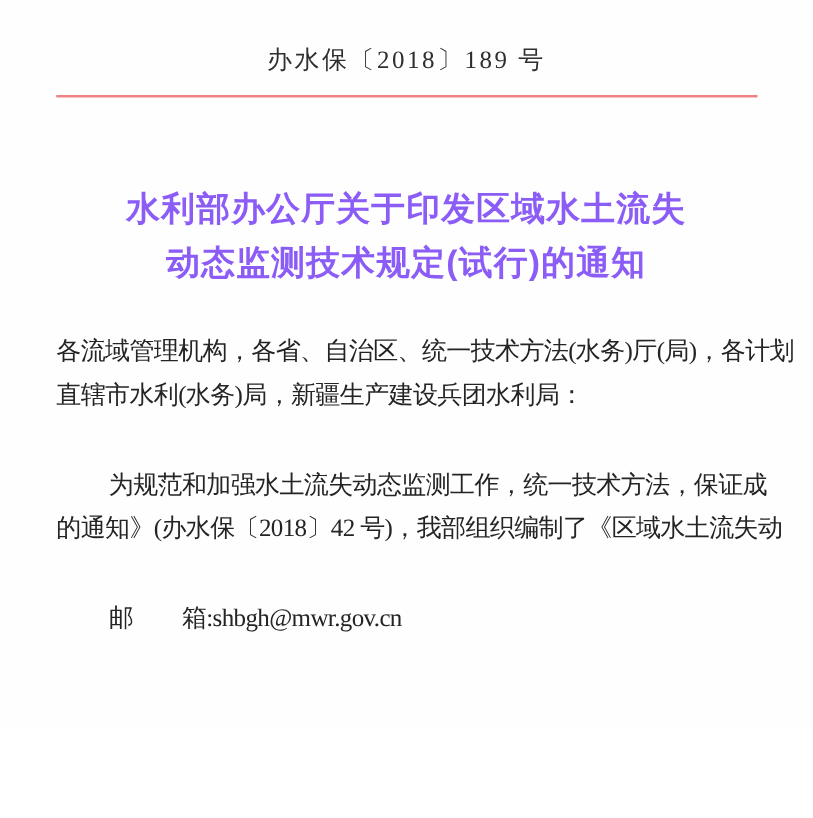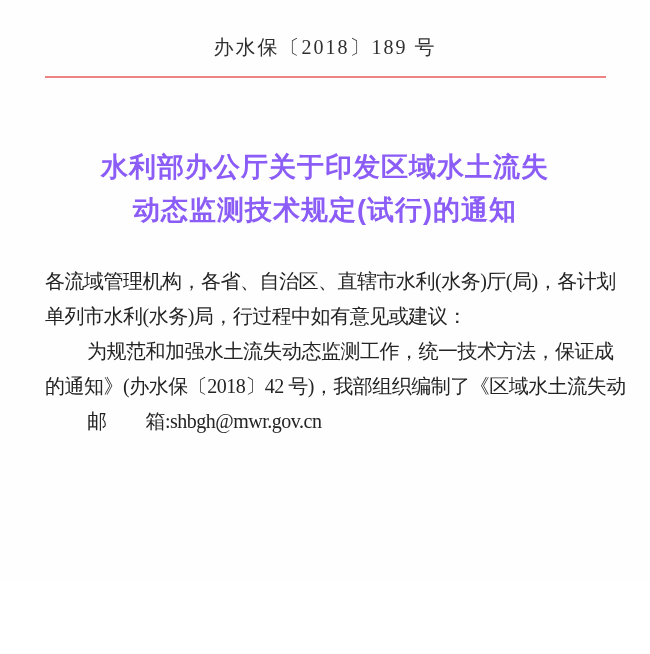--- a/index.html
+++ b/index.html
@@ -50,21 +50,21 @@
     width: 562px;
     font-size: 20px;
     line-height: 35px;
     letter-spacing: -0.5px;
     color: #242424;
   }
   .body-line {
     white-space: pre;
     overflow: visible;
   }
-  .indented { text-indent: 42px; }
+  .indented { text-indent: 42px; margin-top: 37px; }
   .footer {
     position: absolute;
     top: 582px;
     right: 61px;
     font-size: 16px;
     display: flex;
     align-items: center;
     gap: 9px;
     color: #3a3a3a;
   }
@@ -79,22 +79,22 @@
   <div class="doc-number">办水保〔2018〕189 号</div>
 
   <div class="red-line"></div>
 
   <div class="title">
     <div>水利部办公厅关于印发区域水土流失</div>
     <div>动态监测技术规定(试行)的通知</div>
   </div>
 
   <div class="body-block">
-    <div class="body-line">各流域管理机构，各省、自治区、直辖市水利(水务)厅(局)，各计划</div>
-    <div class="body-line">单列市水利(水务)局，行过程中如有意见或建议：</div>
+    <div class="body-line">各流域管理机构，各省、自治区、统一技术方法(水务)厅(局)，各计划</div>
+    <div class="body-line">直辖市水利(水务)局，新疆生产建设兵团水利局：</div>
     <div class="body-line indented">为规范和加强水土流失动态监测工作，统一技术方法，保证成</div>
     <div class="body-line">的通知》(办水保〔2018〕42 号)，我部组织编制了《区域水土流失动</div>
     <div class="body-line indented">邮　　箱:shbgh@mwr.gov.cn</div>
   </div>
 
   <div class="footer">
     <span class="dash">—</span>
     <span class="num">1</span>
     <span class="dash">—</span>
   </div>

